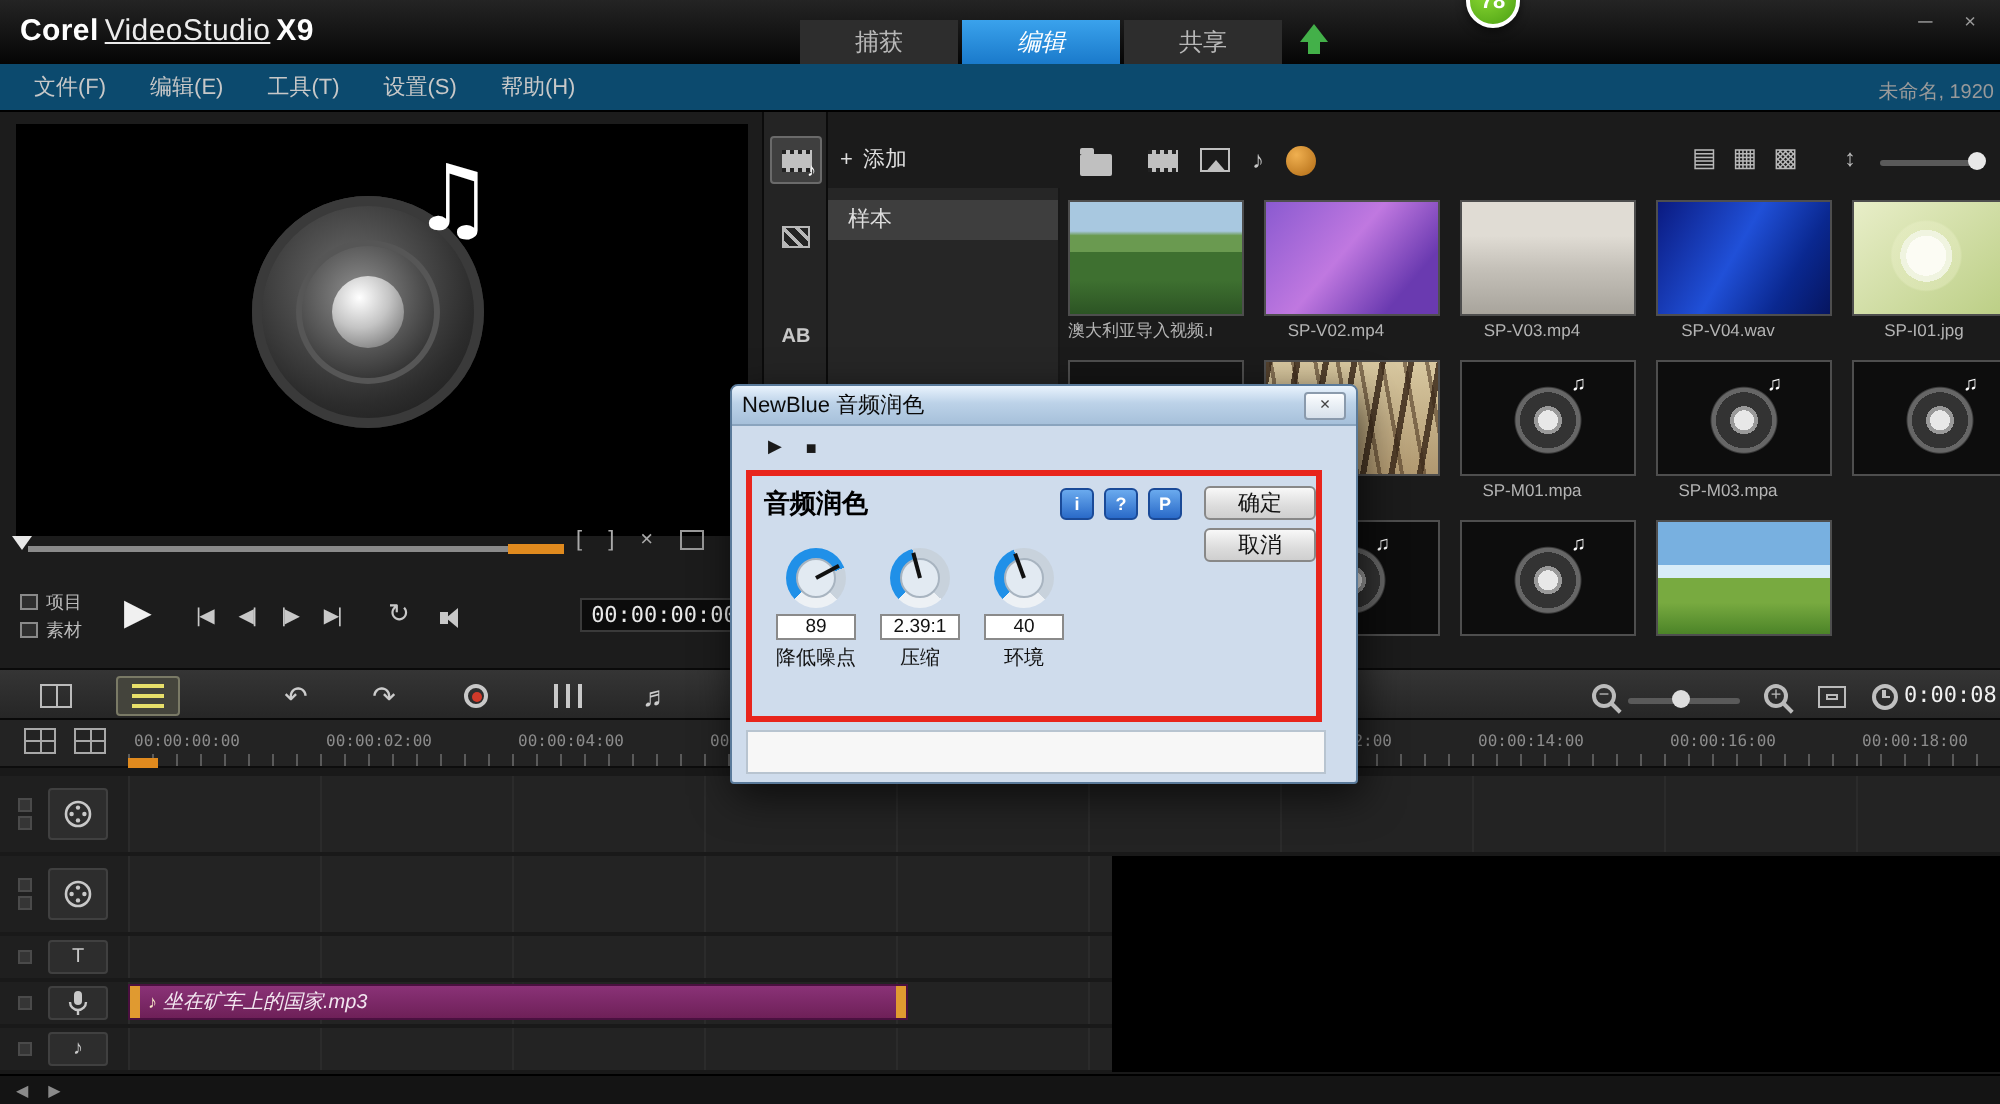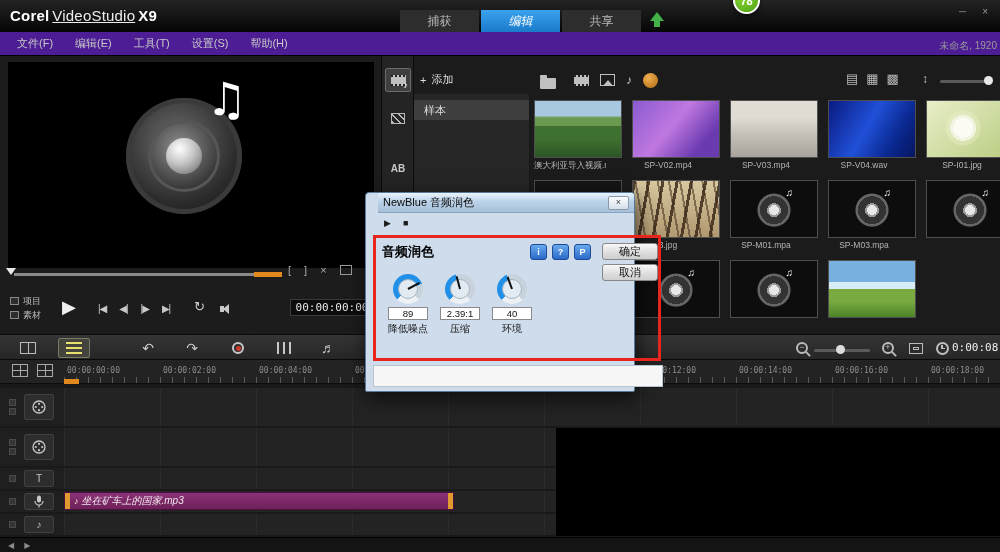--- a/index.html
+++ b/index.html
@@ -20,21 +20,21 @@
 .uparrow{position:absolute;left:650px;top:12px;width:14px;height:16px;}
 .uparrow .head{position:absolute;left:0;top:0;width:0;height:0;border-left:7px solid transparent;border-right:7px solid transparent;border-bottom:9px solid #43b049;}
 .uparrow .stem{position:absolute;left:4px;top:9px;width:6px;height:6px;background:#43b049;}
 .badge{position:absolute;left:733px;top:-13px;width:27px;height:27px;border-radius:50%;z-index:60;
   background:radial-gradient(circle at 35% 30%,#8edc35,#4a9e12);border:2px solid #fff;color:#fff;
   font-weight:bold;font-size:11px;text-align:center;line-height:25px;box-shadow:0 2px 5px rgba(0,0,0,.5);}
 .winctl{position:absolute;right:12px;top:6px;display:flex;gap:16px;}
 .winctl button{color:#9a9a9a;font-size:10px;}
 
 
-.menubar{position:absolute;left:0;top:32px;width:100%;height:24px;background:#4c1d95;border-bottom:1px solid #000;display:flex;align-items:center;padding-left:6px;}
+.menubar{position:absolute;left:0;top:32px;width:100%;height:24px;background:#0c4a6e;border-bottom:1px solid #000;display:flex;align-items:center;padding-left:6px;}
 .menu-item{font-size:11px;color:#c8c8c8;padding:0 11px;}
 .project-info{position:absolute;right:3px;top:7px;font-size:10px;color:#9a9a9a;}
 
 
 .preview-panel{position:absolute;left:0;top:56px;width:382px;height:278px;background:#1c1c1c;border-right:1px solid #0b0b0b;}
 .video-area{position:absolute;left:8px;top:6px;width:366px;height:206px;background:#000;}
 .spk-outer{position:absolute;left:118px;top:36px;width:116px;height:116px;border-radius:50%;
   background:radial-gradient(circle at 44% 38%,#6e6e6e,#2c2c2c 62%,#101010);box-shadow:inset 0 0 0 5px #3a3a3a;}
 .spk-mid{position:absolute;left:140px;top:58px;width:72px;height:72px;border-radius:50%;
   background:radial-gradient(circle at 44% 38%,#909090,#343434 72%);box-shadow:inset 0 0 0 3px #565656;}
@@ -143,21 +143,21 @@
 .black-patch{position:absolute;left:556px;top:68px;width:444px;height:108px;background:#000;z-index:3;}
 .music-clip{position:absolute;left:0;top:1px;width:390px;height:18px;z-index:4;background:linear-gradient(#8a3277,#6e2058);border:1px solid #4a1040;display:flex;align-items:center;white-space:nowrap;overflow:hidden;}
 .music-clip::before,.music-clip::after{content:'';position:absolute;top:0;bottom:0;width:5px;background:#e09a30;}
 .music-clip::before{left:0;}.music-clip::after{right:0;}
 .clip-note{margin-left:9px;font-size:9px;color:#f8e8c8;}
 .clip-label{margin-left:3px;font-size:10px;color:#f2e6f0;font-style:italic;}
 .tl-bottom{position:absolute;left:0;top:177px;width:100%;height:15px;background:#141414;border-top:1px solid #000;display:flex;align-items:center;gap:10px;padding-left:8px;}
 .tl-bottom button{font-size:8px;color:#8a8a8a;}
 
 
-.dialog{position:absolute;left:365px;top:192px;width:270px;height:200px;z-index:50;background:#cfdcec;border:1px solid #5a7a9a;border-radius:4px 4px 2px 2px;box-shadow:2px 6px 20px rgba(0,0,0,.65);padding-left:12px;}
+.dialog{position:absolute;left:365px;top:192px;width:314px;height:200px;z-index:50;background:#cfdcec;border:1px solid #5a7a9a;border-radius:4px 4px 2px 2px;box-shadow:2px 6px 20px rgba(0,0,0,.65);}
 .dlg-title{height:20px;background:linear-gradient(#e9f3fd,#bcd2e8 45%,#a6c0da);border-bottom:1px solid #8aa4be;border-radius:3px 3px 0 0;display:flex;align-items:center;padding:0 5px;font-size:11px;color:#0a0a0a;}
 .dlg-close{margin-left:auto;width:21px;height:14px;background:linear-gradient(#fbfdff,#d6e0ea);border:1px solid #8a9aac;border-radius:2px;font-size:9px;line-height:11px;color:#444;text-align:center;}
 .dlg-transport{position:absolute;left:18px;top:25px;display:flex;gap:12px;}
 .dlg-transport button{font-size:9px;color:#1a1a1a;}
 .red-box{position:absolute;left:7px;top:42px;width:288px;height:126px;border:3px solid #e8251c;}
 .dlg-heading{position:absolute;left:6px;top:5px;font-size:13px;font-weight:bold;color:#000;}
 .ihp{position:absolute;left:154px;top:6px;display:flex;gap:5px;}
 .blue-btn{width:17px;height:16px;background:linear-gradient(#6aaaee,#2a6ac8);border:1px solid #1a4a98;border-radius:3px;color:#fff;font-size:9px;font-weight:bold;padding:0;}
 .win-btn{position:absolute;left:226px;width:56px;height:17px;background:linear-gradient(#f8f8f8,#dcdcdc 60%,#cfcfcf);border:1px solid #888;border-radius:3px;font-size:11px;color:#111;padding:0;}
 .win-btn.ok{top:5px;}

